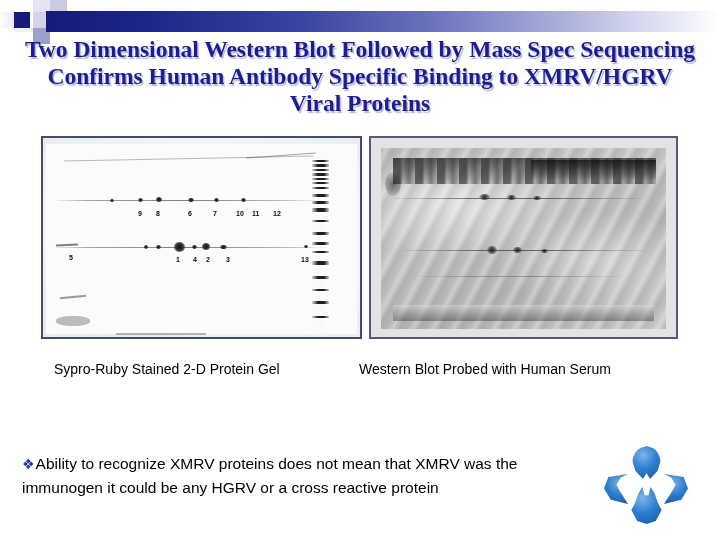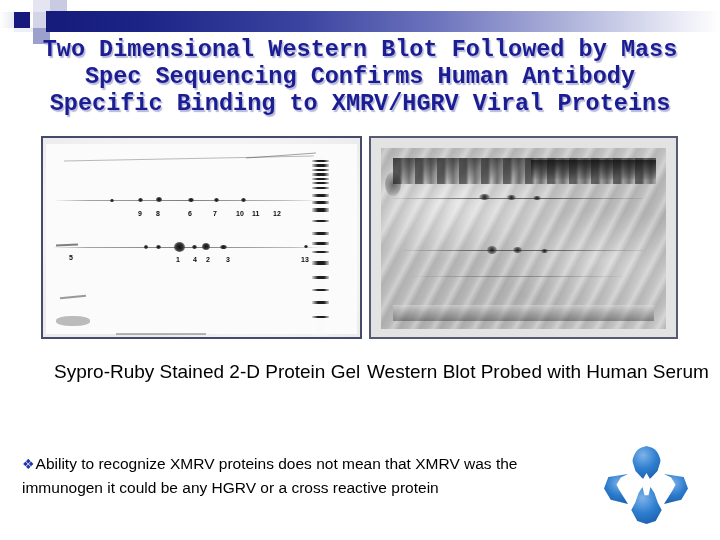--- a/index.html
+++ b/index.html
@@ -77,21 +77,21 @@
     background: #eef0f7;
   }
 
   
   #title {
     position: absolute;
     left: 24px;
     top: 36px;
     width: 672px;
     text-align: center;
-    font-family: Liberation Mono, monospace;
+    font-family: Liberation Serif, serif;
     font-weight: bold;
     font-size: 23.5px;
     line-height: 27px;
     color: #1b1d92;
     text-shadow: 1.5px 1.5px 1px rgba(170,172,210,0.85);
     letter-spacing: 0px;
   }
 
   
   .panel {
@@ -221,26 +221,26 @@
   .blot-spot {
     position: absolute;
     border-radius: 50%;
     background: radial-gradient(circle, rgba(15,15,15,0.9) 0%, rgba(45,45,45,0.55) 55%, rgba(90,90,90,0) 100%);
   }
 
   
   .caption {
     position: absolute;
     font-family: "Liberation Sans", sans-serif;
-    font-size: 19px;
+    font-size: 14px;
     color: #000000;
     white-space: nowrap;
   }
   #caption-left  { left: 54px;  top: 361px; }
-  #caption-right { left: 367px; top: 361px; }
+  #caption-right { left: 359px; top: 361px; }
 
   
   #substatement {
     position: absolute;
     left: 50px;
     top: 410px;
     font-family: "Liberation Sans", sans-serif;
     font-weight: bold;
     font-size: 13px;
     color: #000000;

